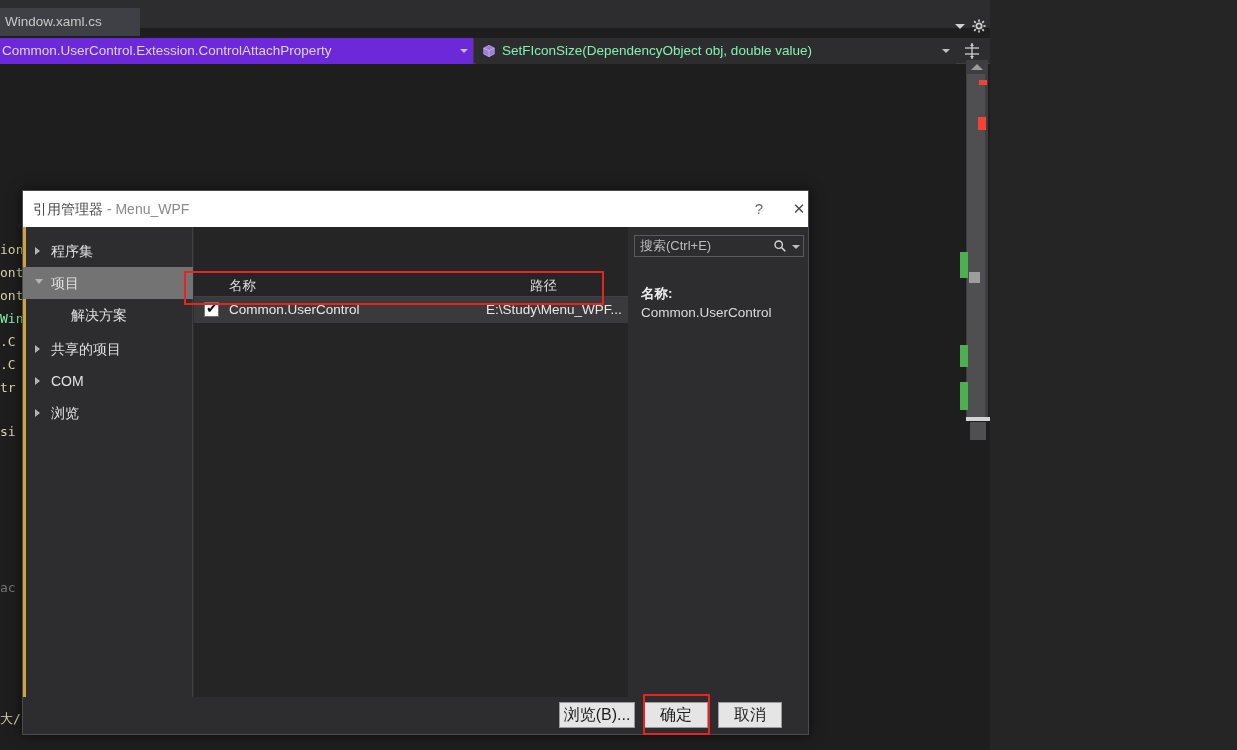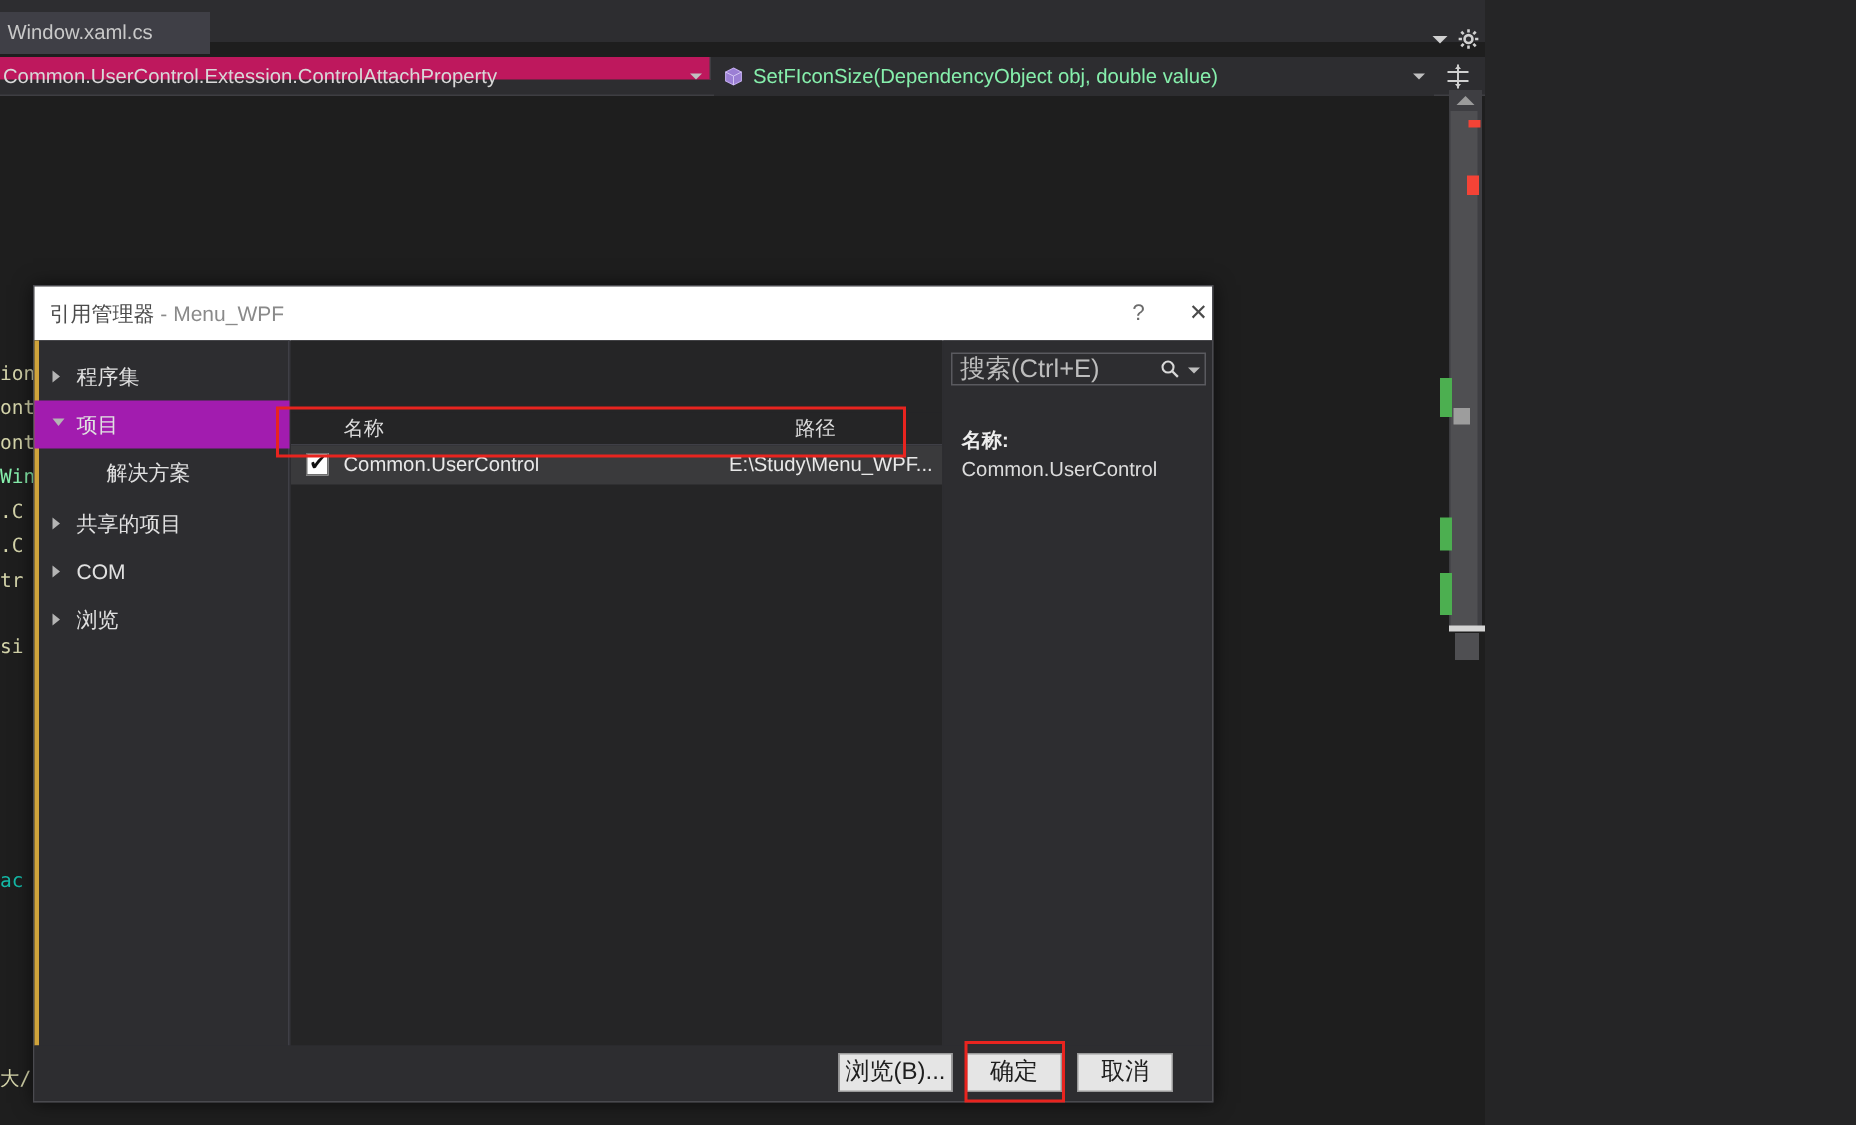--- a/index.html
+++ b/index.html
@@ -23,22 +23,22 @@
   .tab-full {
     position: absolute; left: 0; top: 8px; height: 28px; width: 140px;
     background: #3f3f46; color: #c9c9c9; font-size: 13.5px;
     padding-left: 5px; line-height: 28px; white-space: nowrap;
   }
   .navbar {
     position: absolute; left: 0; top: 38px; width: 990px; height: 26px;
     background: #2d2d30; border-bottom: 1px solid #3e3e42;
   }
   .navbar-left {
-    position: absolute; left: 0; top: 0; width: 474px; height: 15px;
-    background: #be185d; border-right: 1px solid #3e3e42; text-align: center;
+    position: absolute; left: 0; top: 0; width: 474px; height: 26px;
+    background: #6d28d9; border-right: 1px solid #3e3e42; text-align: center;
   }
   .navbar-left .txt {
     position: absolute; left: 2px; top: 0; line-height: 26px;
     color: #d8d8d8; font-size: 13.5px; white-space: nowrap;
   }
   .navbar-right {
     position: absolute; left: 476px; top: 0; width: 480px; height: 26px;
     background: #2d2d30;
   }
   .navbar-right .txt {
@@ -138,21 +138,21 @@
     position: absolute; left: 0; top: 0; width: 170px; height: 470px;
     background: #2d2d30; border-right: 1px solid #3f3f46;
   }
   .dlg-left-accent {
     position: absolute; left: 0; top: 0; width: 3px; height: 470px; background: #cfa33b;
   }
   .dlg-cat {
     position: absolute; left: 0; height: 32px; width: 170px; line-height: 32px;
     color: #e0e0e0; font-size: 14px; white-space: nowrap;
   }
-  .dlg-cat.sel { background: #a21caf; }
+  .dlg-cat.sel { background: #737373; }
   .dlg-cat .ct { position: absolute; left: 28px; top: 0; }
   .dlg-cat.sub .ct { left: 48px; }
   .dlg-cat .tri { left: 12px; top: 12px; }
 
   .dlg-main {
     position: absolute; left: 171px; top: 0; width: 434px; height: 470px;
     background: #252526;
   }
   .dlg-colhdr {
     position: absolute; left: 0; top: 48px; width: 434px; height: 22px;
@@ -181,21 +181,21 @@
 
   .dlg-right {
     position: absolute; left: 606px; top: 0; width: 179px; height: 470px;
     background: #2d2d30;
   }
   .dlg-search {
     position: absolute; left: 5px; top: 8px; width: 170px; height: 22px;
     background: #2d2d30; border: 1px solid #5a5a5f;
   }
   .dlg-search .ph {
-    position: absolute; left: 5px; top: 0; line-height: 20px; color: #bdbdbd; font-size: 17px;
+    position: absolute; left: 5px; top: 0; line-height: 20px; color: #bdbdbd; font-size: 13px;
   }
   .dlg-search .mag { position: absolute; left: 138px; top: 3px; width: 14px; height: 14px; }
   .dlg-search .cv {
     position: absolute; left: 157px; top: 9px; width:0;height:0;
     border-left:4px solid transparent;border-right:4px solid transparent;border-top:4px solid #bdbdbd;
   }
   .dlg-info-k {
     position: absolute; left: 12px; top: 58px; color: #ededed; font-size: 13.5px; font-weight: bold;
   }
   .dlg-info-v {
@@ -263,21 +263,21 @@
 
     <div id="code-frags">
         <div class="code-frag" style="top: 242px; color: rgb(212, 212, 170);">ion</div>
         <div class="code-frag" style="top: 265px; color: rgb(212, 212, 170);">ont</div>
         <div class="code-frag" style="top: 288px; color: rgb(212, 212, 170);">ont</div>
         <div class="code-frag" style="top: 311px; color: #86efac;">Win</div>
         <div class="code-frag" style="top: 334px; color: rgb(212, 212, 170);">.C</div>
         <div class="code-frag" style="top: 357px; color: rgb(212, 212, 170);">.C</div>
         <div class="code-frag" style="top: 380px; color: rgb(212, 212, 170);">tr</div>
         <div class="code-frag" style="top: 424px; color: rgb(212, 212, 170);">si</div>
-        <div class="code-frag" style="top: 580px; color: #14b8a6;">ac</div>
+        <div class="code-frag" style="top: 580px; color: #737373;">ac</div>
         <div class="code-frag" style="top: 710px; color: rgb(212, 212, 170);">大/</div>
       </div>
 
     <div class="editor-scroll">
       <div class="scroll-up" style="left:5px;top:4px;"></div>
     </div>
     <div class="scroll-track"></div>
     <div class="mark" style="left:979px;top:80px;height:5px;background:#f44336;"></div>
     <div class="mark" style="left:978px;top:117px;height:13px;background:#f44336;"></div>
     <div class="mark" style="left:960px;top:252px;height:26px;background:#4caf50;"></div>

